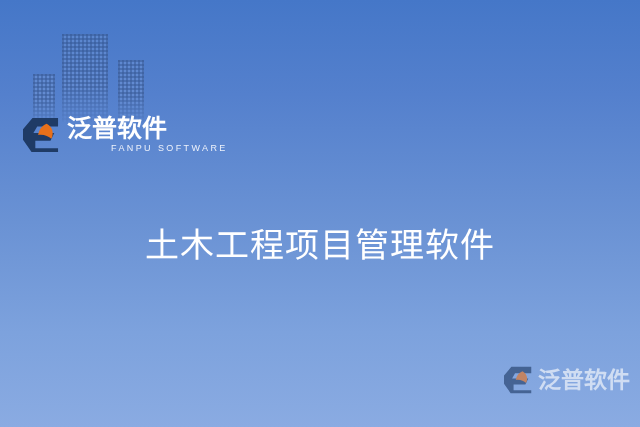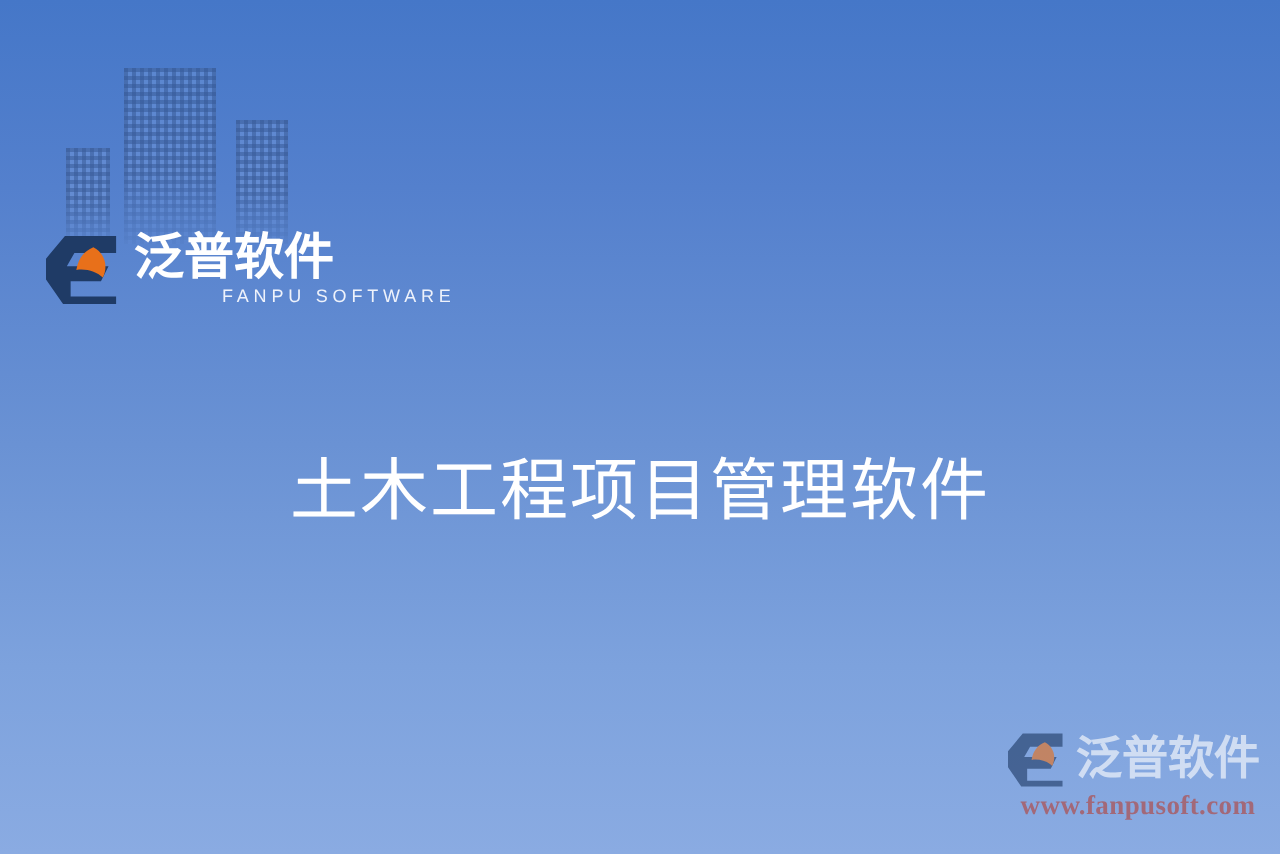--- a/index.html
+++ b/index.html
@@ -155,16 +155,15 @@
   <div class="headline">土木工程项目管理软件</div>
 
   <div class="watermark">
     <div class="wm-row">
       <svg class="wm-mark" viewBox="0 0 40 38">
         <path d="M11 1 L38 1 L38 10 L16 10 L12 17 L34 17 L30 25 L14 25 L14 33 L38 33 L38 37 L10 37 L1 24 L1 13 Z" fill="#1f3b66"></path>
         <path d="M26 7 C32 10 34 17 31 23 C28 20 22 18 17 19 C18 13 21 9 26 7 Z" fill="#e8701a"></path>
       </svg>
       <span class="wm-cn">泛普软件</span>
     </div>
-    <div class="wm-url">www.fanpusoft.com</div>
   </div>
 
 </div>
 
 </body></html>

